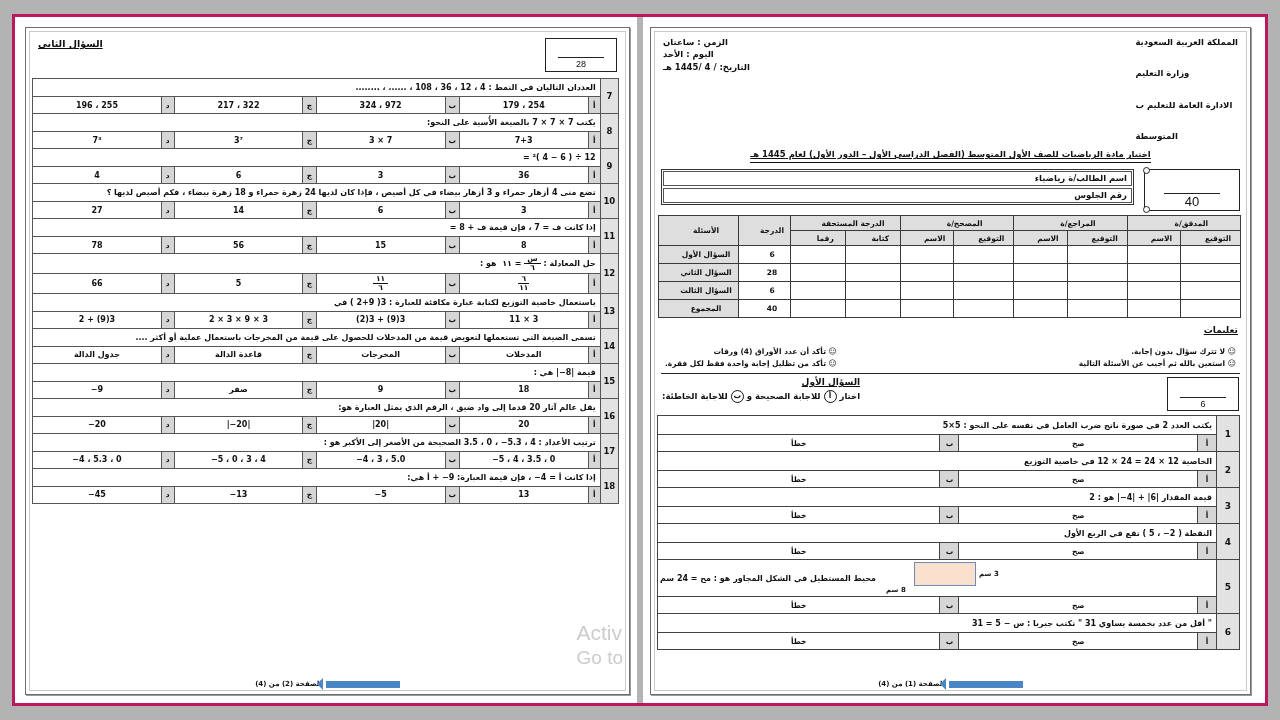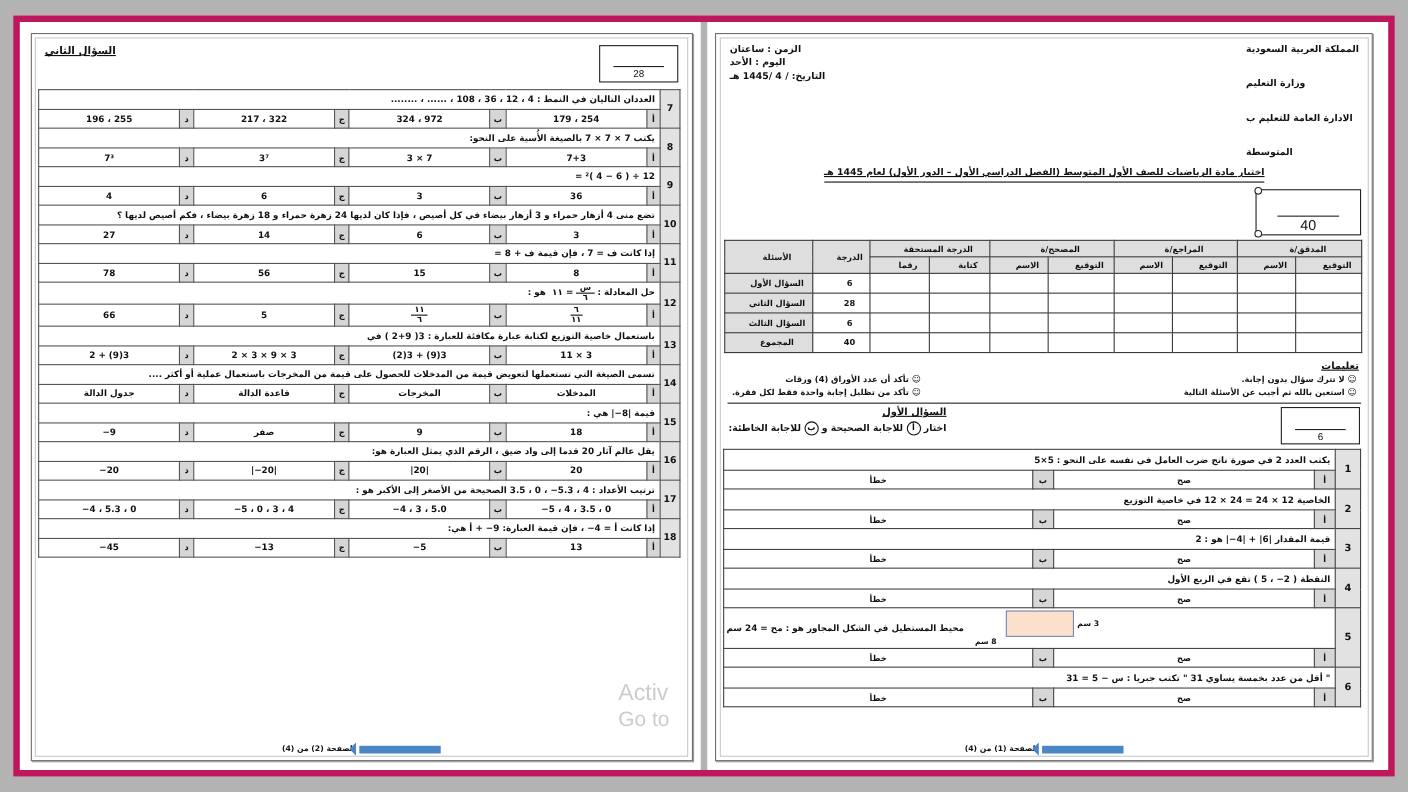--- a/index.html
+++ b/index.html
@@ -11,21 +11,21 @@
   
   #viewer{
     position:absolute;left:0;top:0;width:1280px;height:720px;
     background:#b3b3b3;
     box-sizing:border-box;
     padding:14px 12px 14px 12px;
   }
   #viewer-inner{
     position:relative;width:100%;height:100%;
     background:#ffffff;
-    border:6px solid #be185d;
+    border:3px solid #be185d;
     box-sizing:border-box;
     display:flex;flex-direction:row-reverse;
     gap:0;
   }
   .page-slot{flex:1 1 50%;box-sizing:border-box;padding:10px 10px 8px 10px;position:relative;}
   .page-slot.left-slot{padding-right:14px;}
   .page{
     position:relative;width:100%;height:100%;
     background:#ffffff;
     border:1px solid #6e6e6e;
@@ -99,21 +99,21 @@
   
   table{border-collapse:collapse;width:100%;}
   .marks{margin:4px 1px 0 1px;font-size:7.5px;}
   .marks th,.marks td{border:1px solid #3a3a3a;text-align:center;color:#111;padding-left:16px;}
   .marks th{background:#dedede;font-weight:bold;height:12px;}
   .marks td{height:15px;}
   .marks td.lbl{background:#dedede;font-weight:bold;font-size:7.5px;}
   .marks td.num{font-weight:bold;}
 
   
-  .instr-title{font-size:9px;font-weight:bold;text-decoration:underline;text-align:right;margin:7px 4px 2px 0;color:#111;}
+  .instr-title{font-size:9px;font-weight:bold;text-decoration:underline;text-align:right;margin:7px 4px 12px 0;color:#111;}
   .instr-grid{display:flex;flex-direction:row-reverse;justify-content:space-between;
      font-size:7.5px;font-weight:bold;color:#111;padding:0 6px;}
   .instr-col{display:flex;flex-direction:column;gap:3px;}
   .instr-col div{white-space:nowrap;}
   .smiley{font-size:8px;}
   .rule{border-top:1.5px solid #222;margin:5px 2px 0 2px;}
 
   
   .q1head{display:flex;flex-direction:row-reverse;align-items:flex-start;justify-content:space-between;
      margin:3px 3px 0 3px;}
@@ -162,21 +162,21 @@
   .mcq td.stem{padding:1px 4px 1px 2px;text-align:right;height:15px;font-weight:bold;font-size:8px;}
   .mcq td.optlbl{width:14px;text-align:center;background:#d6d6d6;font-weight:bold;height:14px;font-size:7.5px;}
   .mcq td.opt{text-align:center;height:14px;font-weight:bold;font-size:8px;width:22%;}
 
   .frac{display:inline-flex;flex-direction:column;align-items:center;vertical-align:middle;line-height:1.05;font-size:7.5px;}
   .frac .t{border-bottom:1px solid #111;padding:0 3px;}
   .frac .b{padding:0 3px;}
 
   
   #watermark{
-    position:absolute;right:20px;bottom:24px;text-align:left;color:#cccccc;
+    position:absolute;right:6px;bottom:24px;text-align:left;color:#cccccc;
     font-size:21px;line-height:1.25;pointer-events:none;white-space:nowrap;
     font-family:"Liberation Sans",sans-serif;direction:ltr;
   }
   #watermark .l2{font-size:19px;}
 </style>
 </head>
 <body>
 
 <div id="viewer">
   <div id="viewer-inner">
@@ -426,20 +426,24 @@
         </div>
 
         <div class="title-wrap">
           <div class="title-line ar">اختبار مادة الرياضيات للصف الأول المتوسط (الفصل الدراسي الأول – الدور الأول) لعام 1445 هـ</div>
         </div>
 
         <div class="idrow">
           <div class="scroll-mark">
             <div class="line"></div>
             <div class="val">40</div>
+          </div>
+          <div class="namebox">
+            <div class="ar">اسم الطالب/ة رياضياء</div>
+            <div class="ar">رقم الجلوس</div>
           </div>
         </div>
 
         <table class="marks ar">
           <tbody>
             <tr>
               <th colspan="2">المدقق/ة</th>
               <th colspan="2">المراجع/ة</th>
               <th colspan="2">المصحح/ة</th>
               <th colspan="2">الدرجة المستحقة</th>

